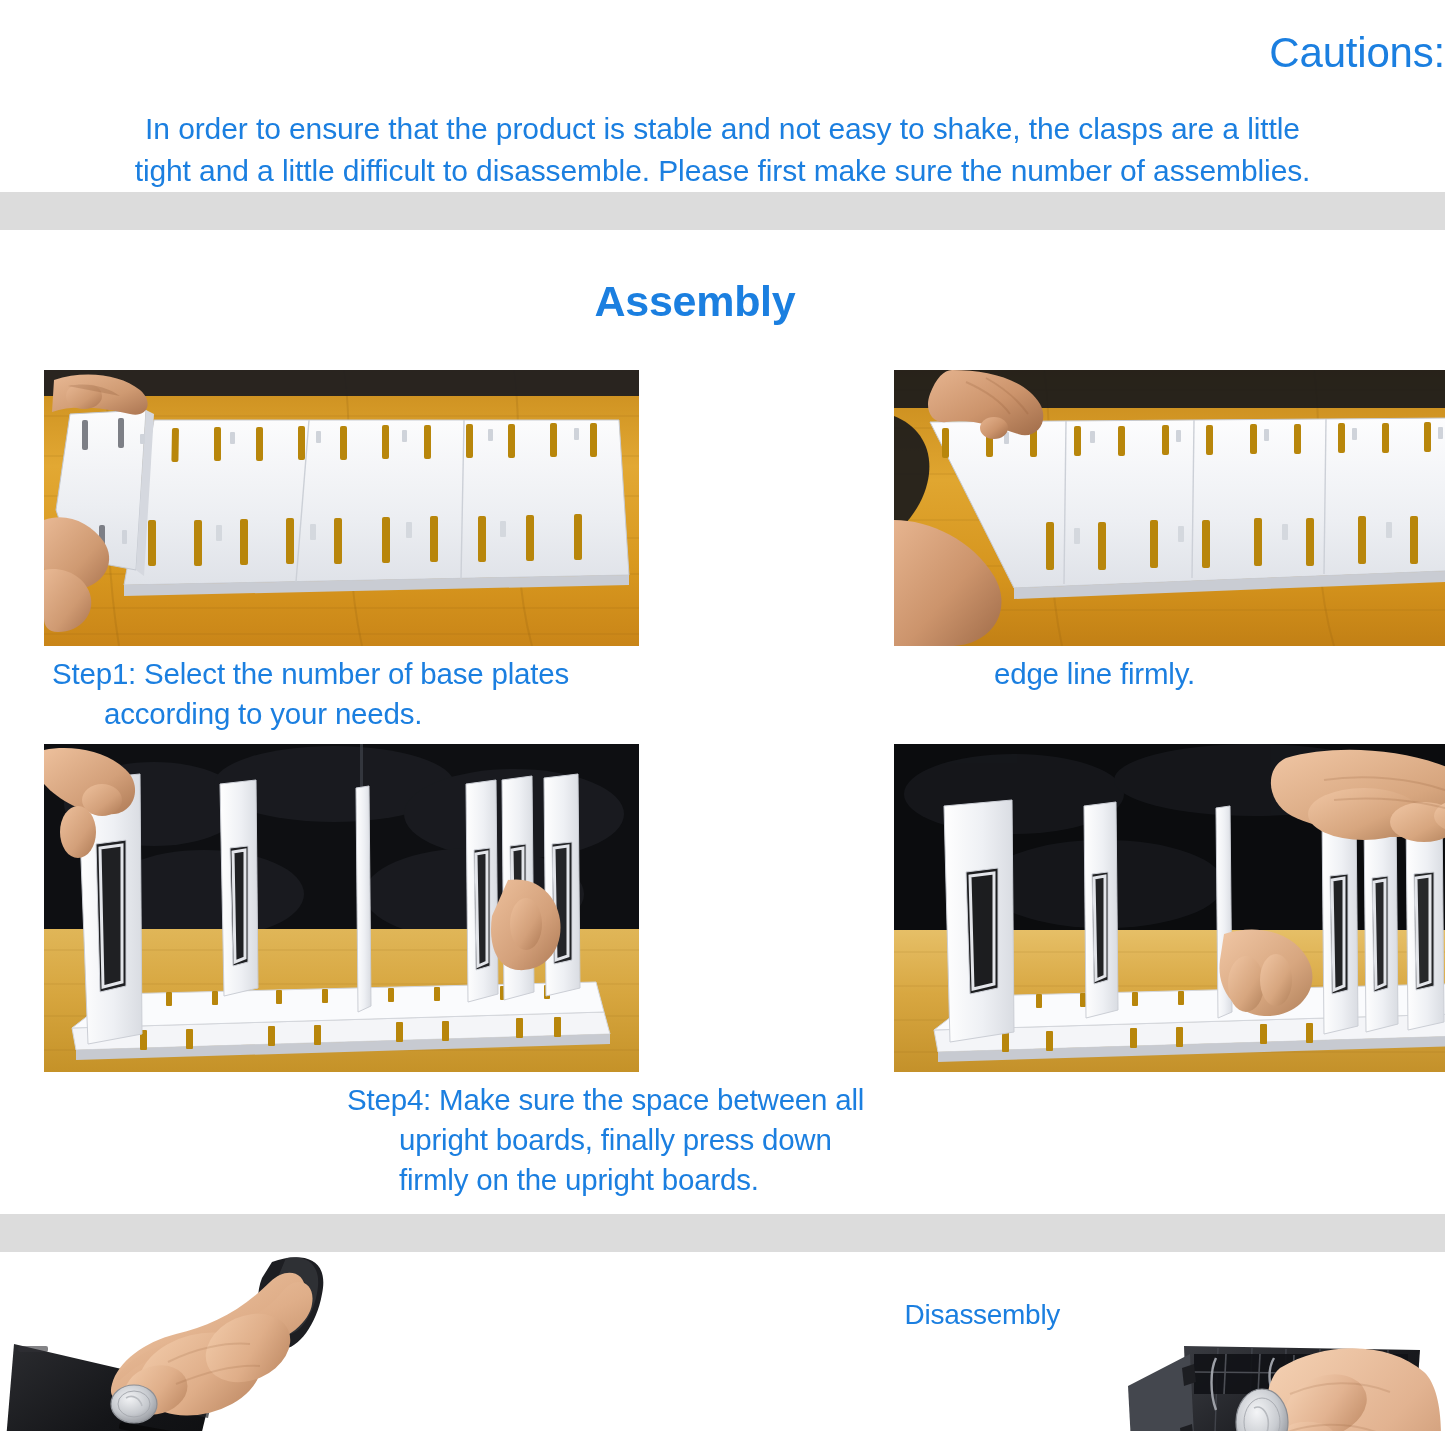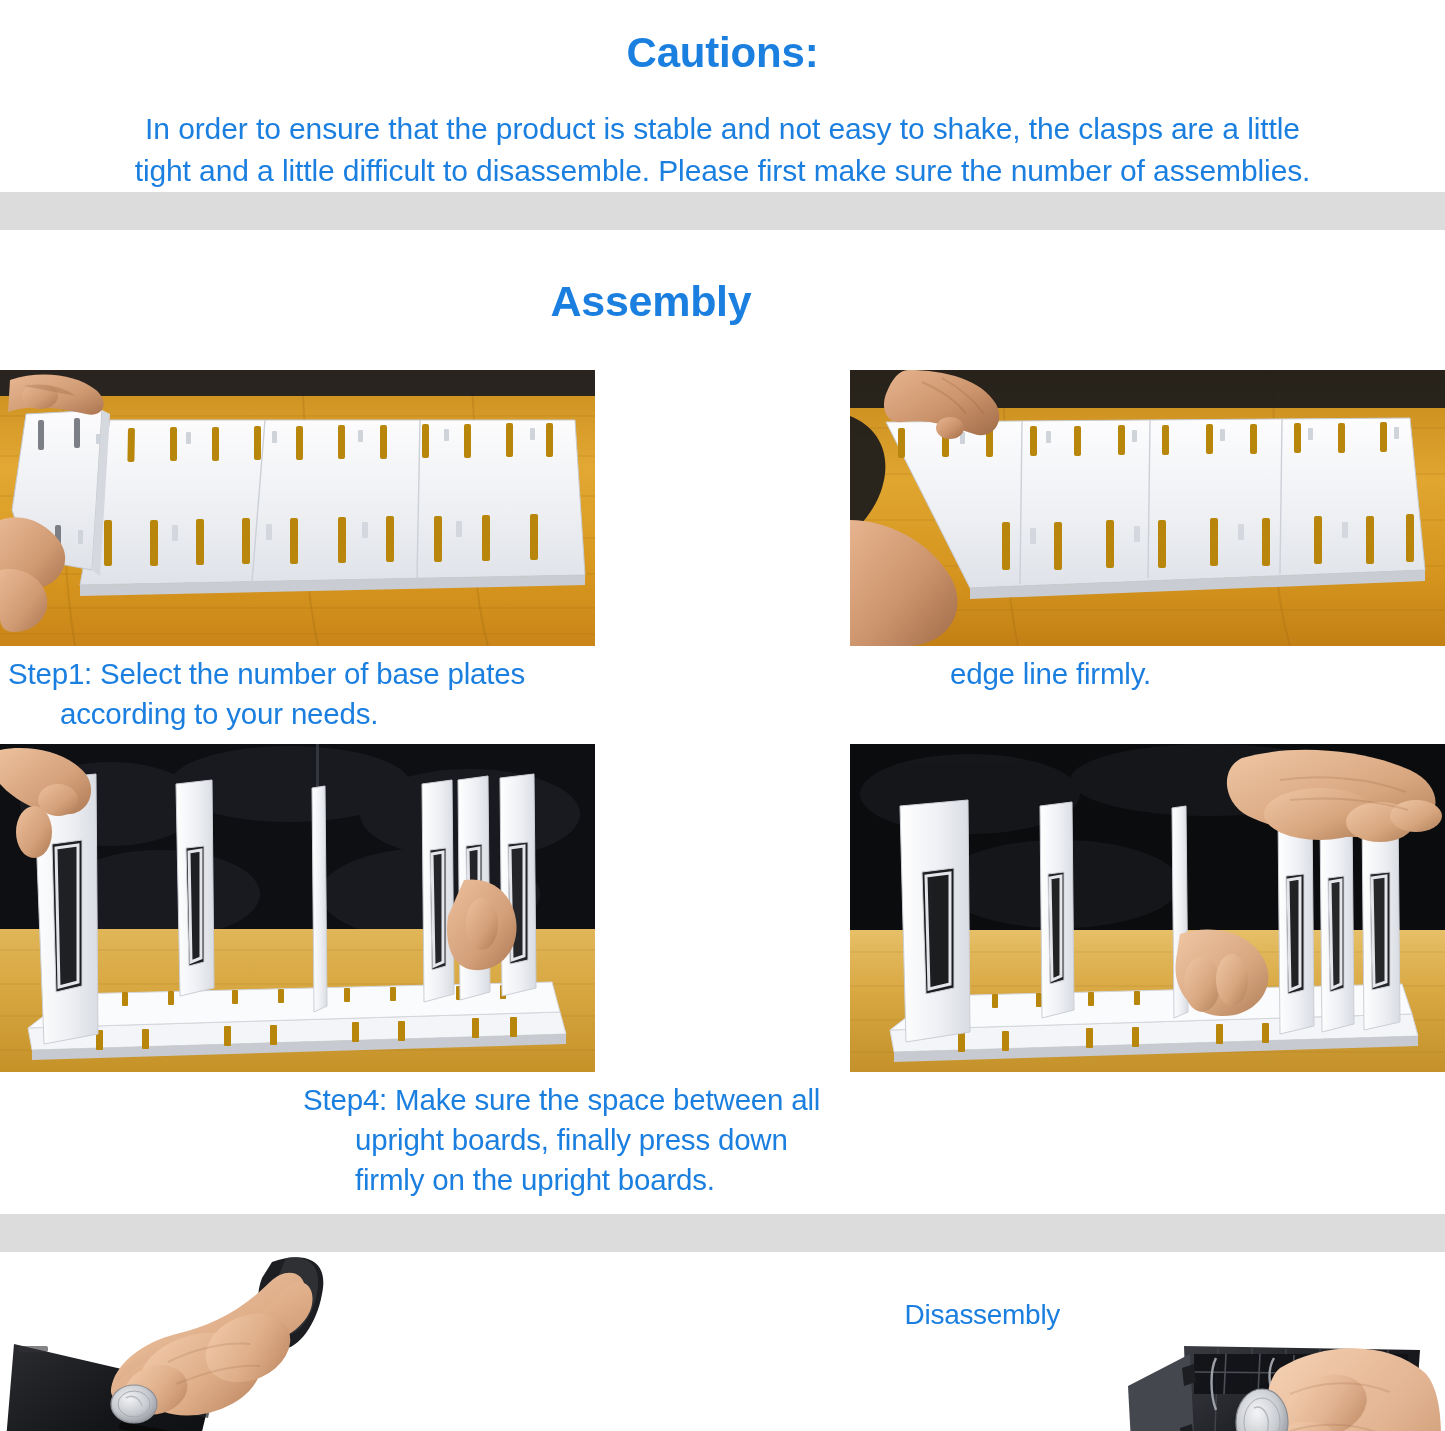--- a/index.html
+++ b/index.html
@@ -11,23 +11,23 @@
     font-family: "Liberation Sans", sans-serif;
     color: #1B7FE0;
     overflow: hidden;
     position: relative;
   }
   .page { position: relative; width: 1445px; height: 1431px; }
 
   
   .cautions-block { width: 1445px; padding-top: 2px; }
   .cautions-title {
-    text-align: center;
+    text-align: right;
     font-size: 42px;
-    font-weight: bold;
+    font-weight: normal;
     color: #1B7FE0;
     line-height: 46px;
     letter-spacing: -0.2px;
   }
   .cautions-body {
     text-align: center;
     font-size: 30px;
     color: #1B7FE0;
     line-height: 42px;
     padding: 4px 14px 0 14px;
@@ -46,21 +46,21 @@
     text-align: center;
     font-size: 43px;
     font-weight: bold;
     color: #1B7FE0;
     line-height: 58px;
     padding: 6px 0 4px 0;
     letter-spacing: -0.3px;
   }
 
   
-  .assembly { width: 1302px; }
+  .assembly { width: 1302px; margin-left: 44px; }
   .grid-row { display: flex; width: 1445px; }
   .cell { position: relative; }
   .cell-left  { width: 595px; }
   .cell-gap   { width: 255px; }
   .cell-right { width: 595px; }
 
   .photo {
     display: block;
     width: 100%;
     background: #ffffff;

